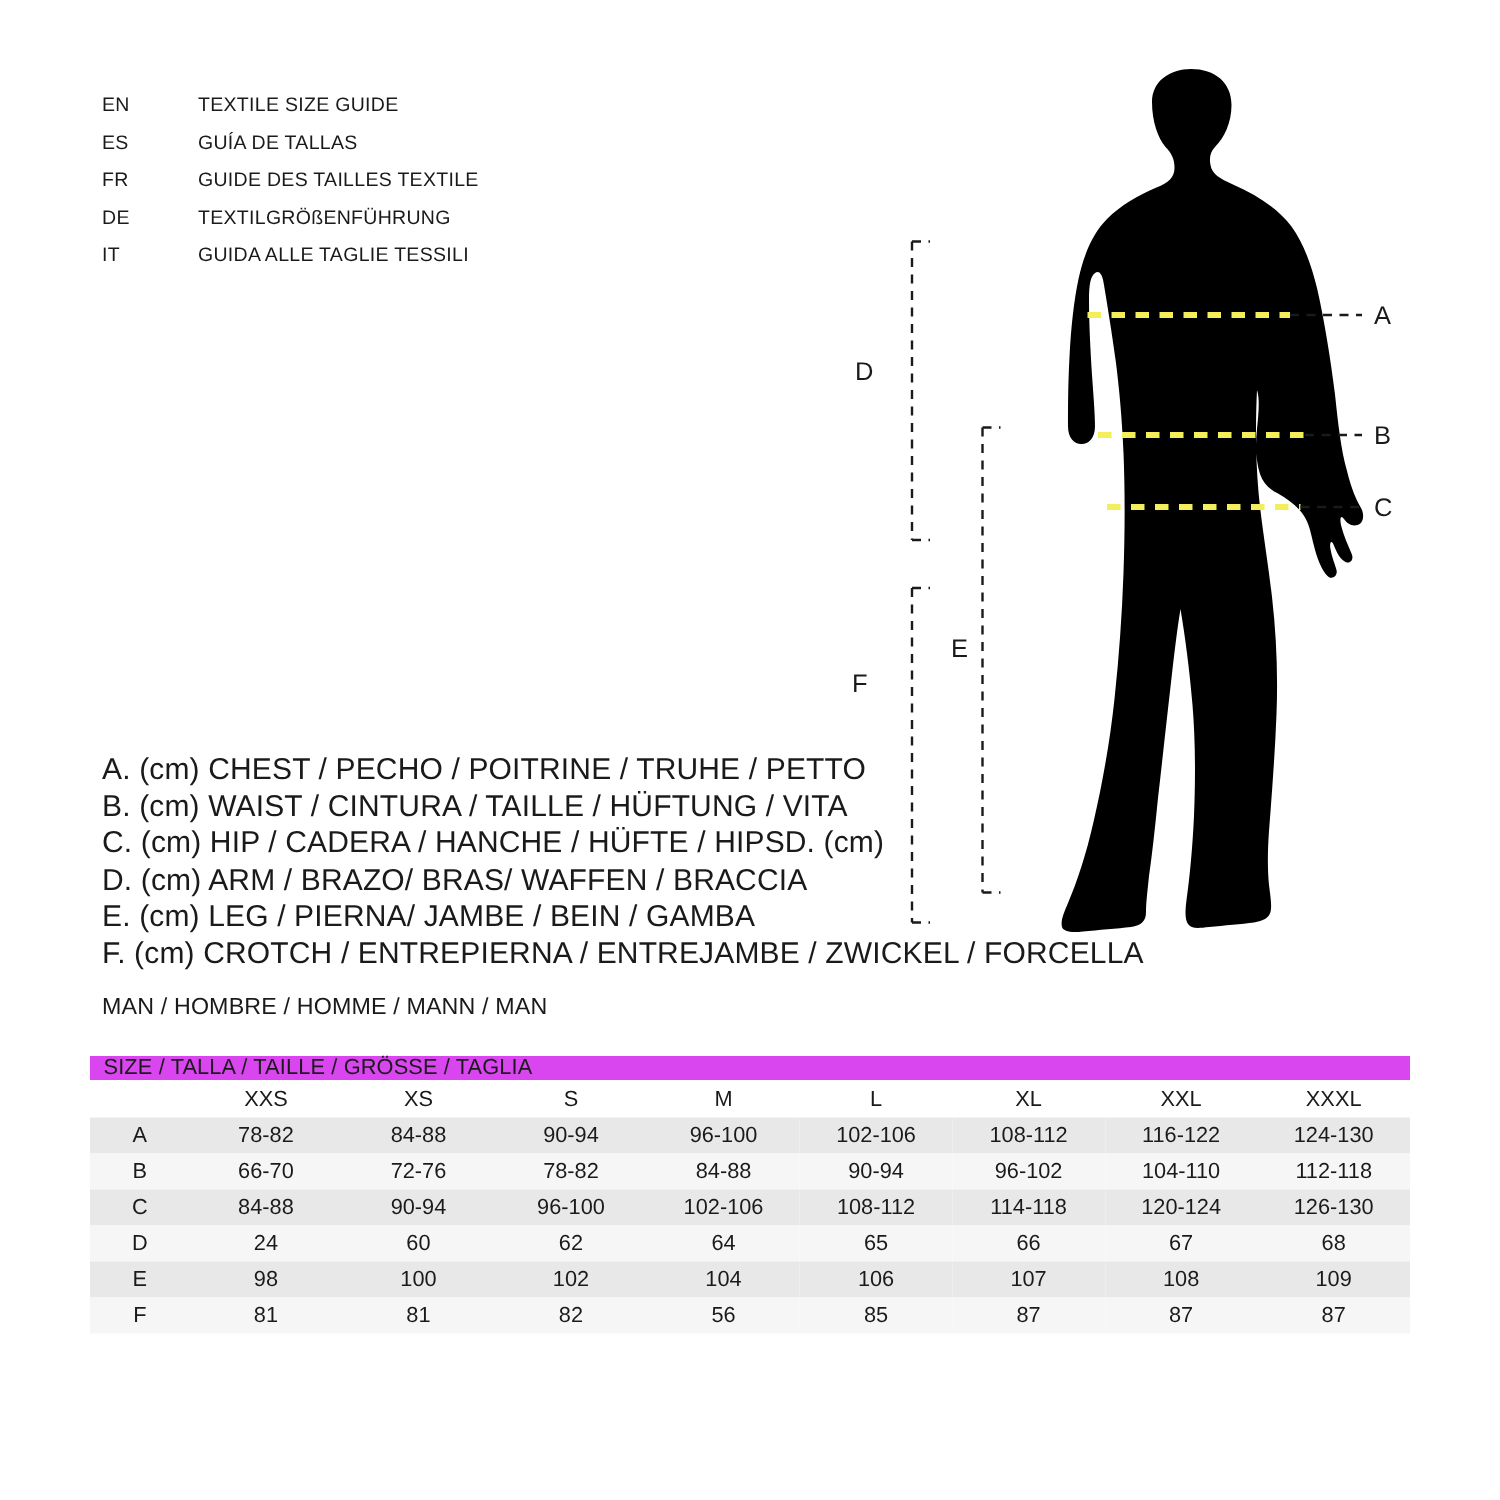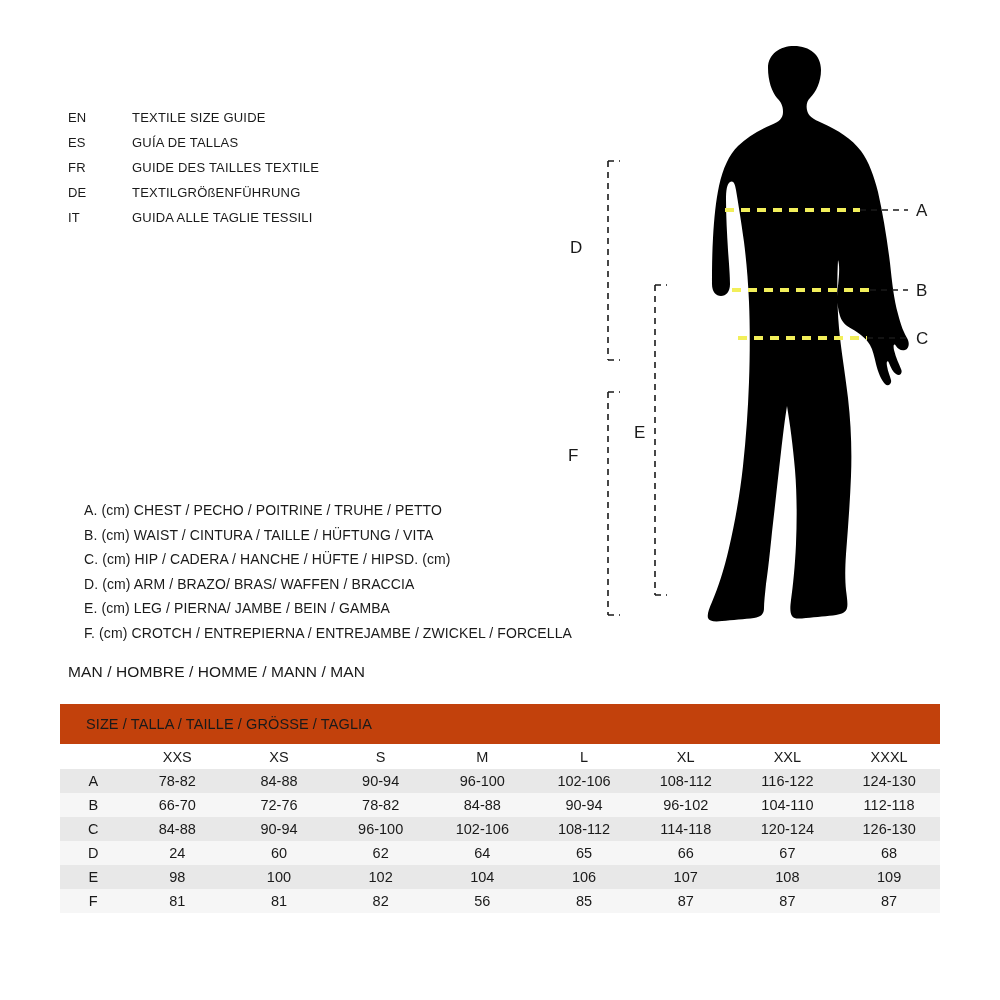--- a/index.html
+++ b/index.html
@@ -34,29 +34,28 @@
     display: flex;
     align-items: baseline;
     height: 25px;
   }
   .title-lang {
     width: 64px;
     flex: none;
   }
   .title-text {
     white-space: nowrap;
-    margin-top: 48px;
   }
 
   
   .legend {
     position: absolute;
-    left: 84px;
+    left: 68px;
     top: 502px;
-    font-size: 14px;
+    font-size: 20px;
     letter-spacing: 0.1px;
   }
   .legend-row {
     height: 24.5px;
     white-space: nowrap;
   }
   .gender-row {
     position: absolute;
     left: 68px;
     top: 663px;
@@ -91,24 +90,24 @@
   }
   table.size-table th,
   table.size-table td {
     padding: 0;
     height: 24px;
     font-weight: normal;
     text-align: center;
     color: #1a1a1a;
   }
   tr.header-row th {
-    background: #c2410c;
+    background: #d946ef;
     text-align: left;
-    padding-left: 26px;
-    height: 40px;
+    padding-left: 9px;
+    height: 16px;
     font-size: 14.5px;
     letter-spacing: 0.1px;
   }
   tr.cols-row td {
     background: #ffffff;
     height: 25px;
   }
   tr.band td {
     background: #e8e8e8;
   }

